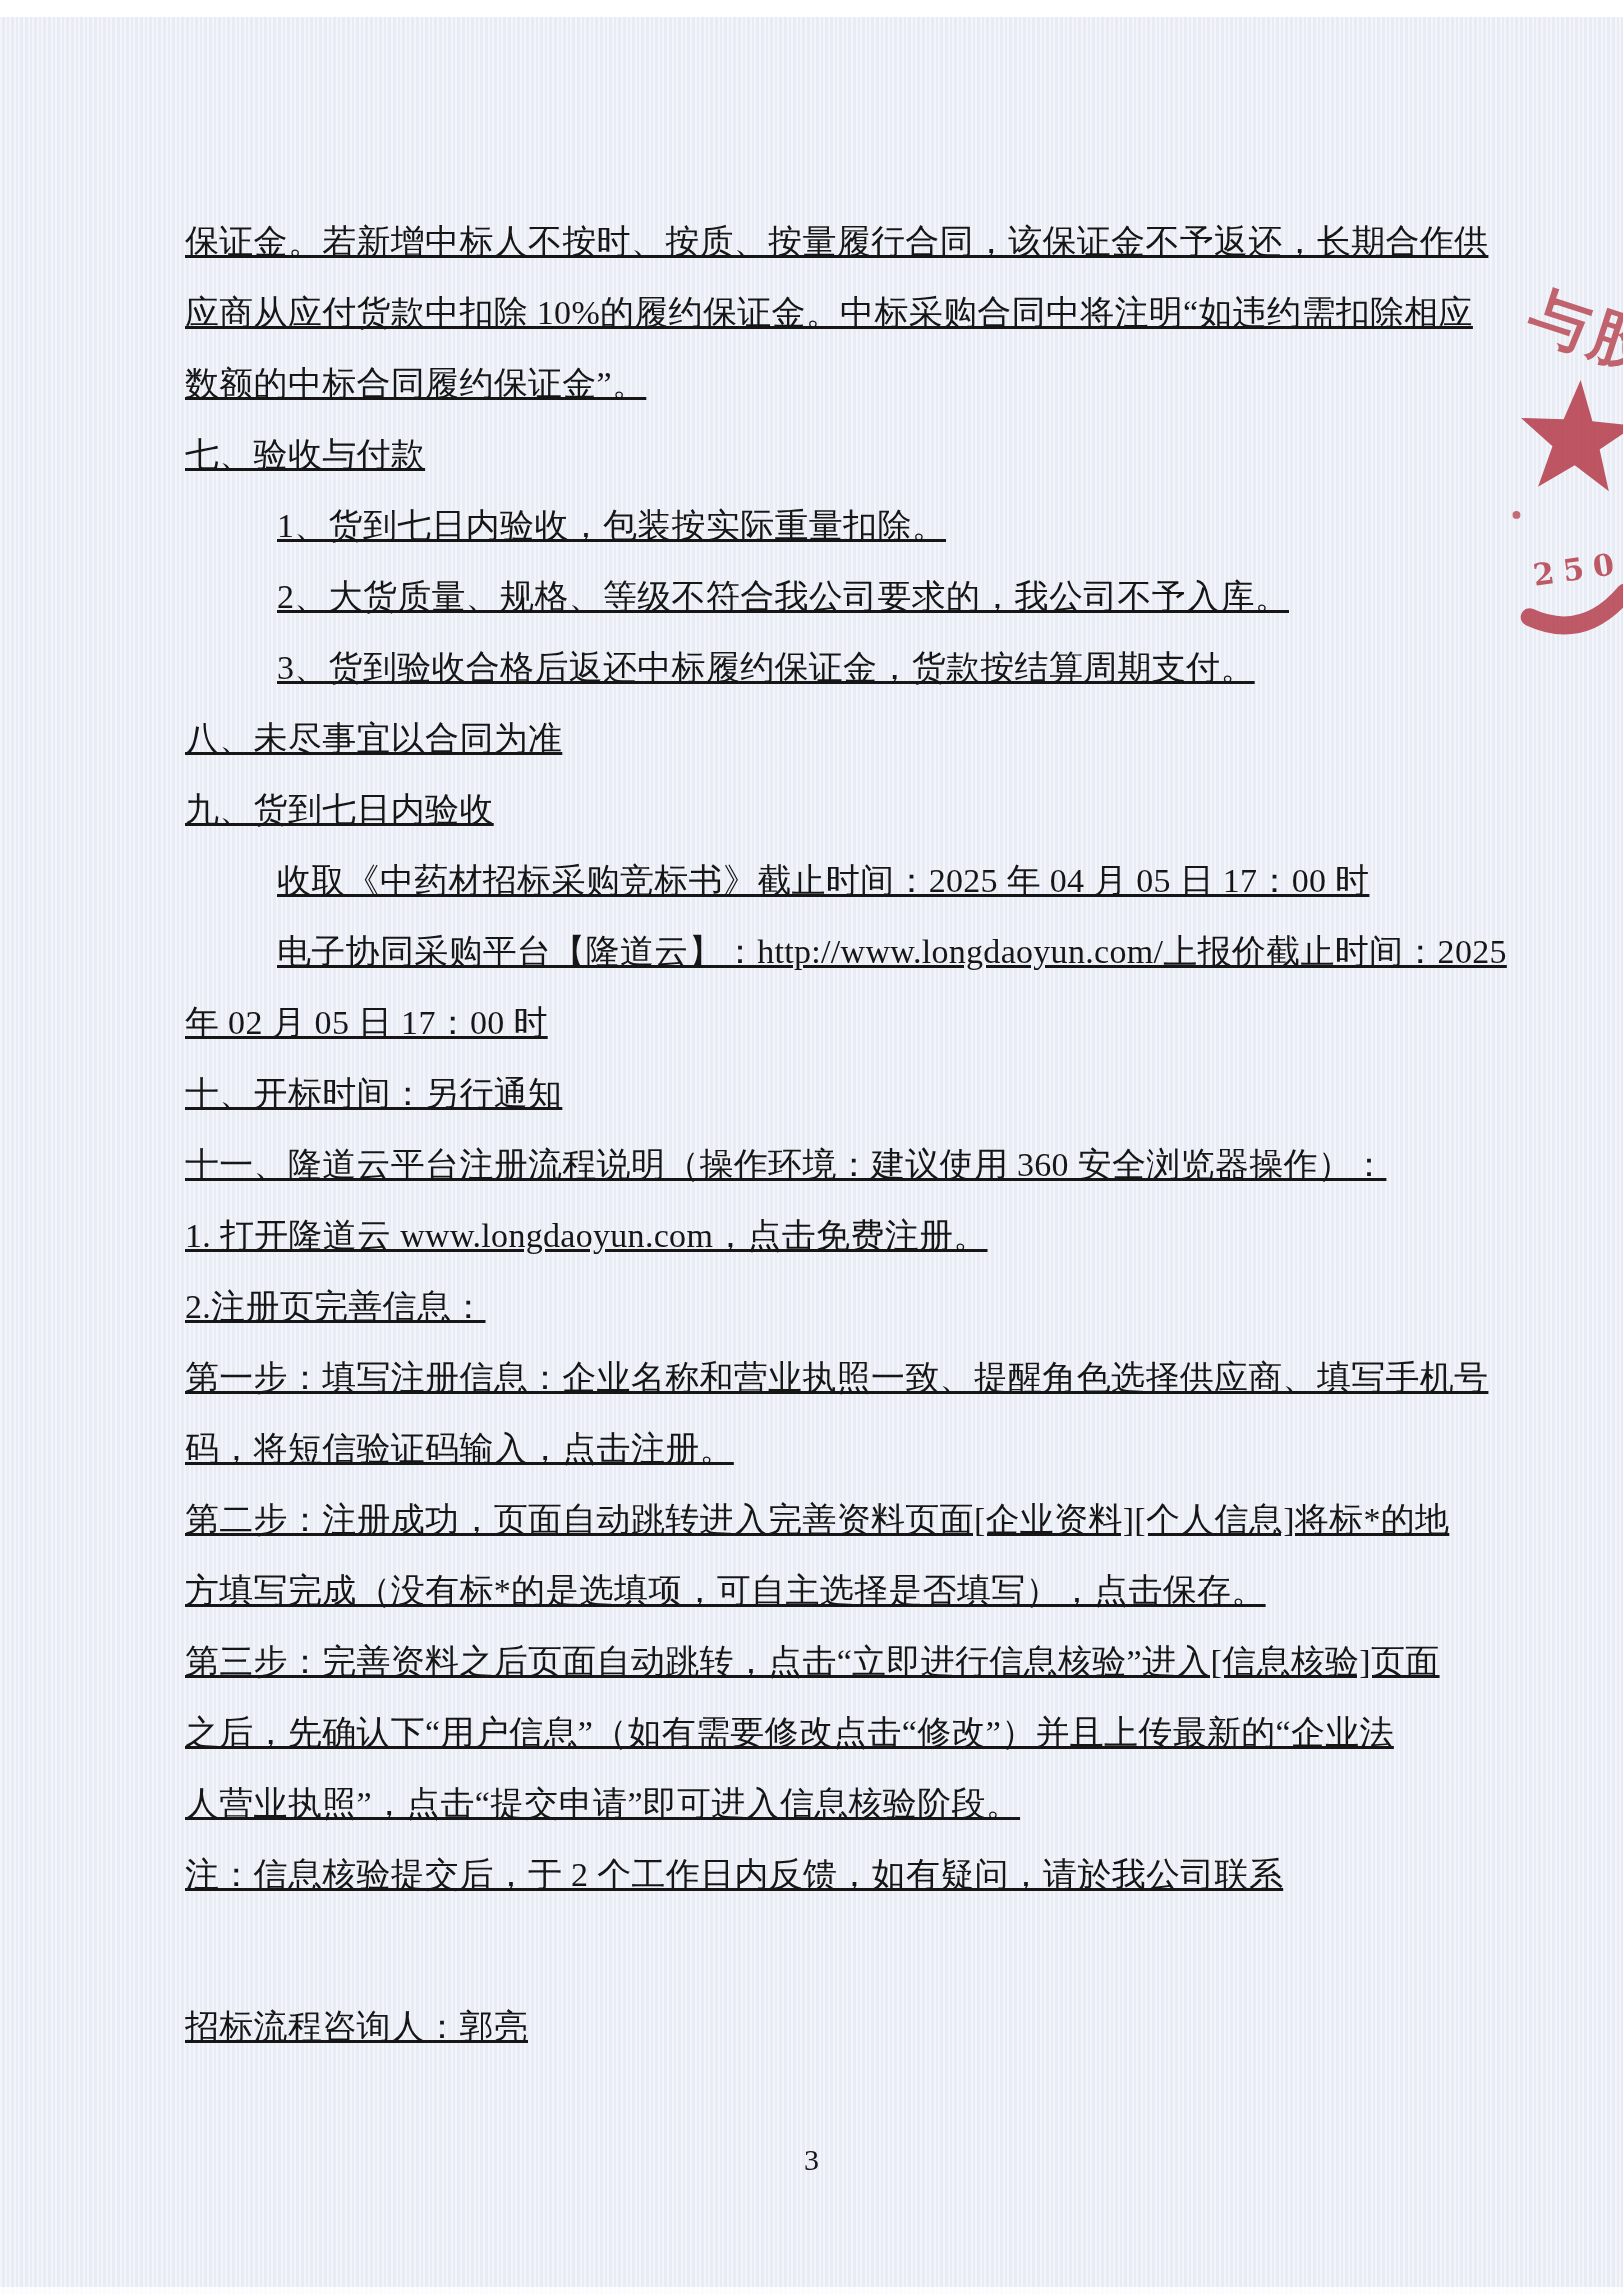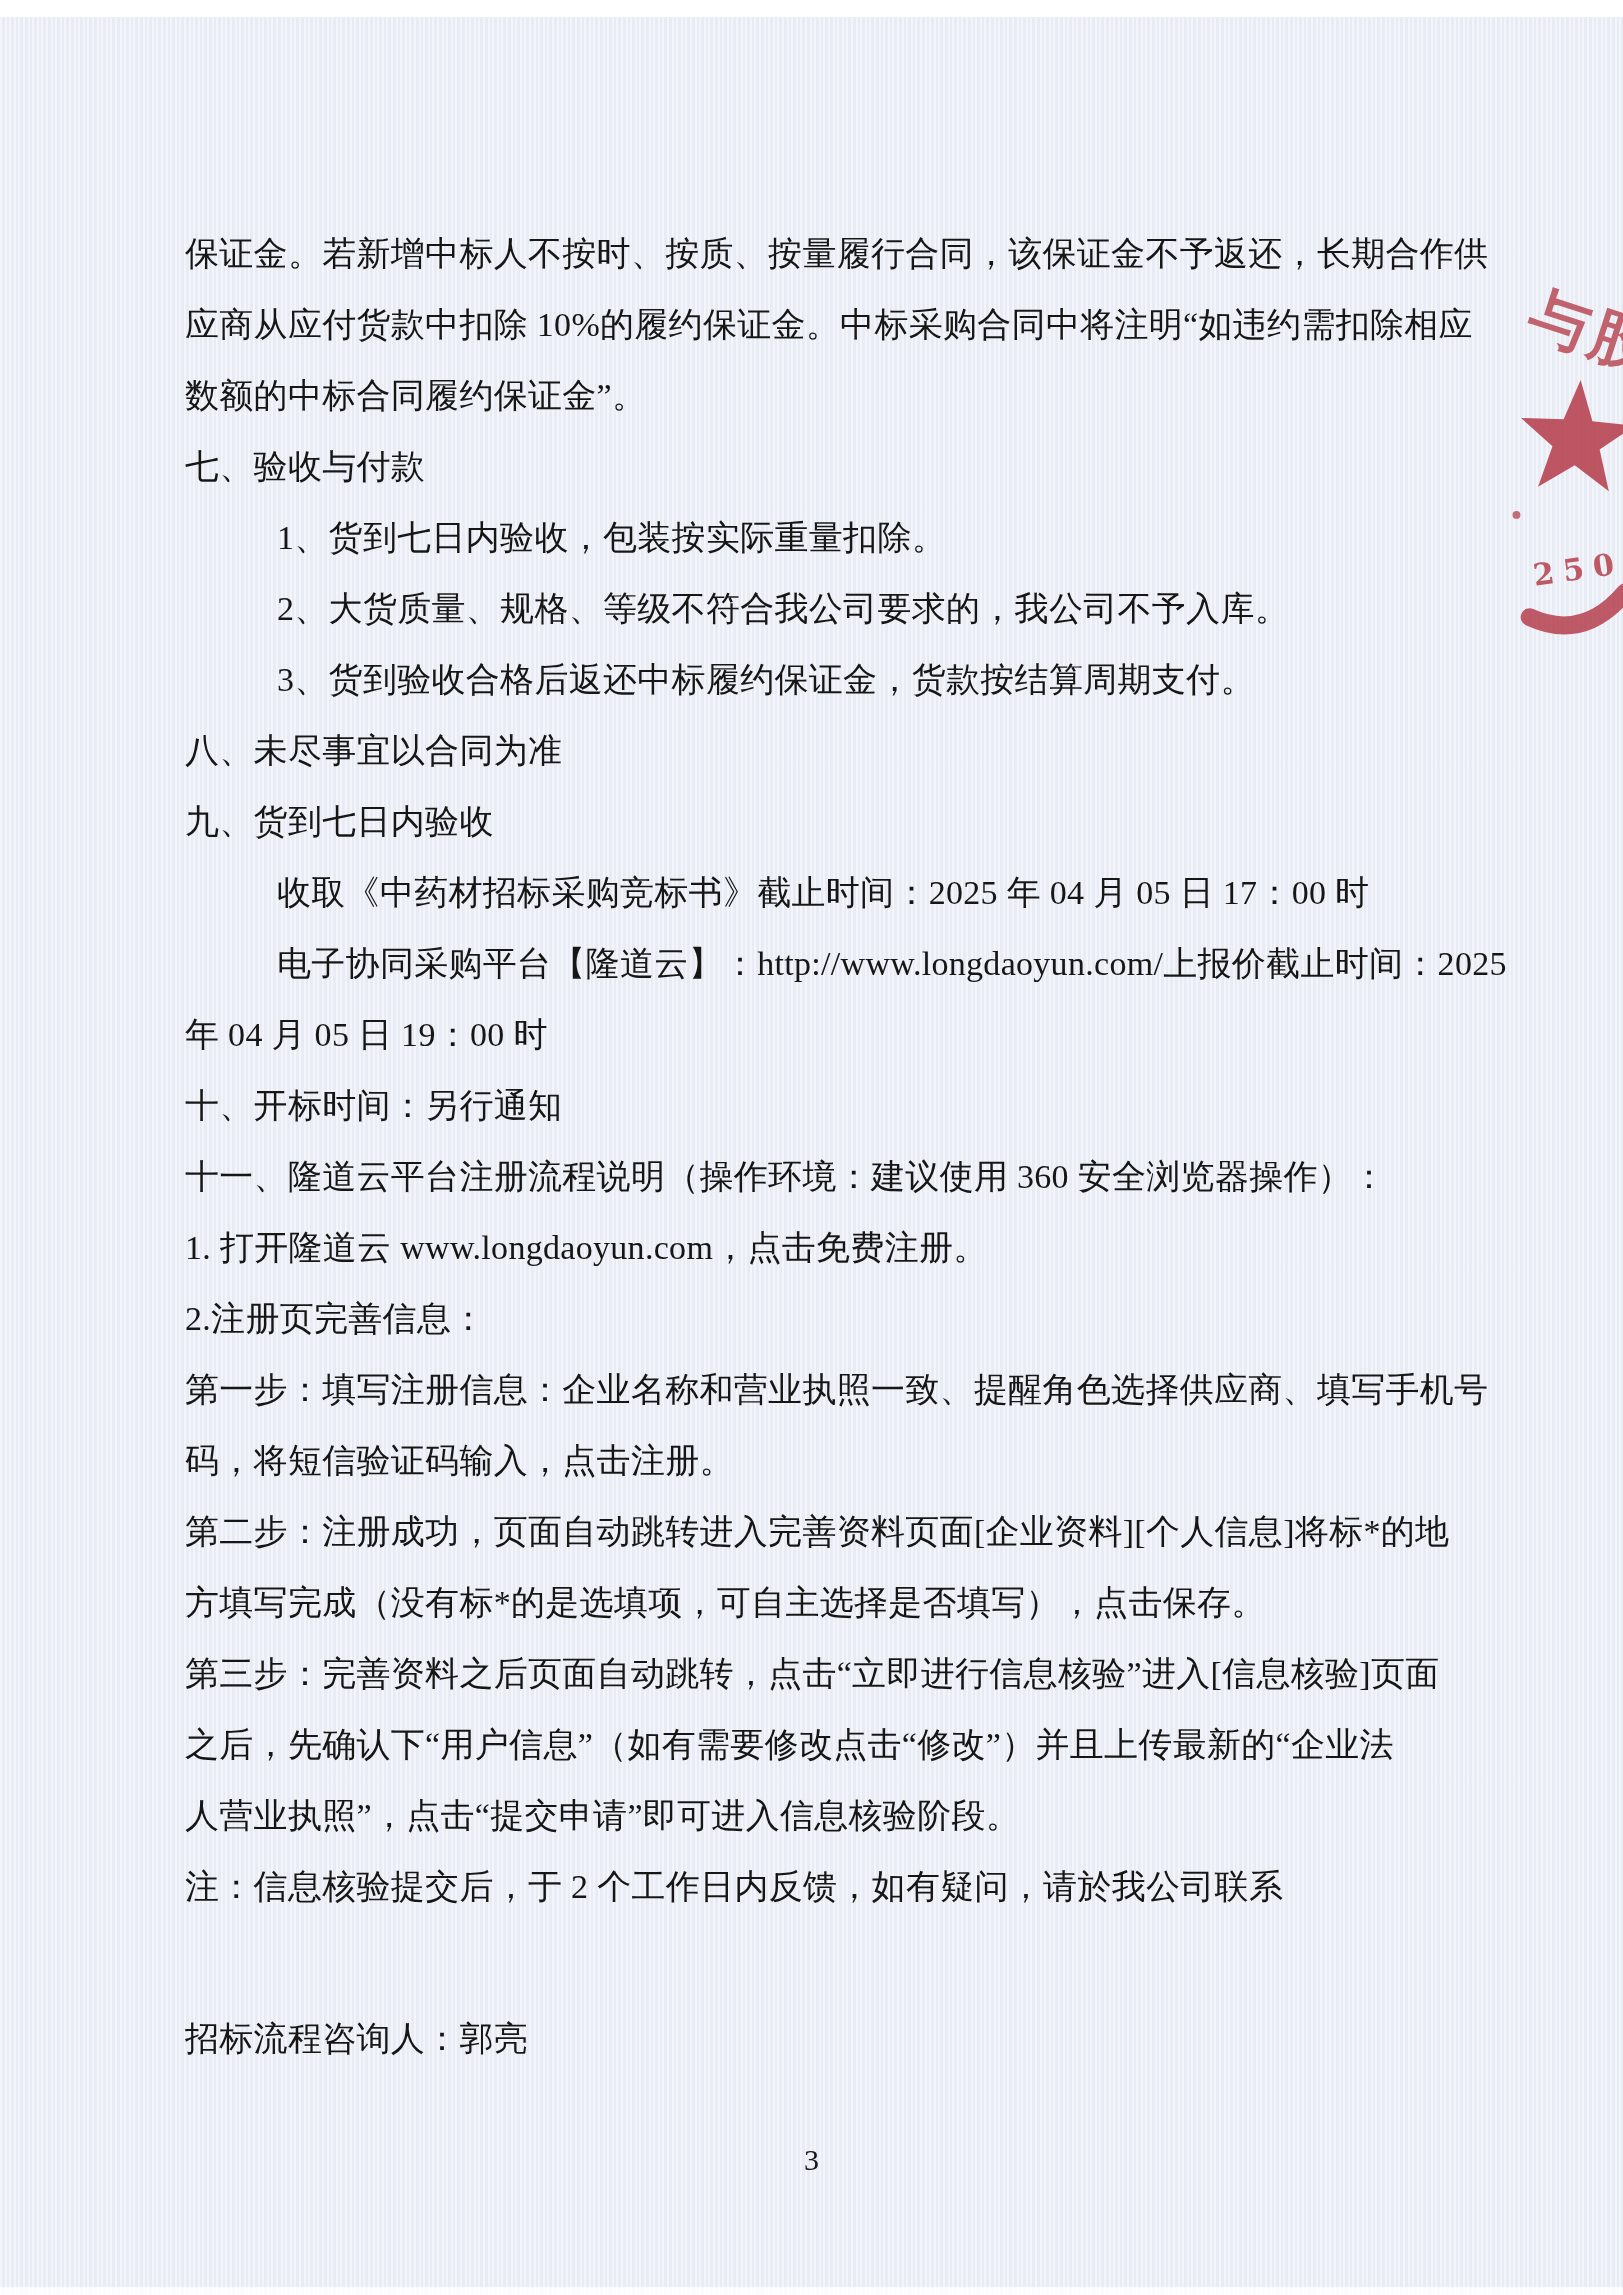--- a/index.html
+++ b/index.html
@@ -25,25 +25,26 @@
     position: absolute; left: 0; top: 0; width: 100%; height: 17px;
     background: #ffffff;
   }
   .edge-bottom {
     position: absolute; left: 0; bottom: 0; width: 100%; height: 7.9px;
     background: rgba(255,255,255,0.85);
   }
   .content {
     position: absolute;
     left: 185px;
-    top: 218px;
+    top: 206px;
     width: 1296px;
     font-size: 34px;
     line-height: 71px;
     letter-spacing: 0.3px;
+    text-decoration: underline;
   }
   .line {
     white-space: pre;
     min-height: 71px;
   }
   .line.indent {
     padding-left: 92px;
   }
   .line.consultant {
     margin-top: 81px;
@@ -88,21 +89,21 @@
     <div class="line">应商从应付货款中扣除 10%的履约保证金。中标采购合同中将注明“如违约需扣除相应</div>
     <div class="line">数额的中标合同履约保证金”。</div>
     <div class="line">七、验收与付款</div>
     <div class="line indent">1、货到七日内验收，包装按实际重量扣除。</div>
     <div class="line indent">2、大货质量、规格、等级不符合我公司要求的，我公司不予入库。</div>
     <div class="line indent">3、货到验收合格后返还中标履约保证金，货款按结算周期支付。</div>
     <div class="line">八、未尽事宜以合同为准</div>
     <div class="line">九、货到七日内验收</div>
     <div class="line indent">收取《中药材招标采购竞标书》截止时间：2025 年 04 月 05 日 17：00 时</div>
     <div class="line indent">电子协同采购平台【隆道云】：http://www.longdaoyun.com/上报价截止时间：2025</div>
-    <div class="line">年 04 月 05 日 19：00 时</div>
+    <div class="line">年 02 月 05 日 17：00 时</div>
     <div class="line">十、开标时间：另行通知</div>
     <div class="line">十一、隆道云平台注册流程说明（操作环境：建议使用 360 安全浏览器操作）：</div>
     <div class="line">1. 打开隆道云 www.longdaoyun.com，点击免费注册。</div>
     <div class="line">2.注册页完善信息：</div>
     <div class="line">第一步：填写注册信息：企业名称和营业执照一致、提醒角色选择供应商、填写手机号</div>
     <div class="line">码，将短信验证码输入，点击注册。</div>
     <div class="line">第二步：注册成功，页面自动跳转进入完善资料页面[企业资料][个人信息]将标*的地</div>
     <div class="line">方填写完成（没有标*的是选填项，可自主选择是否填写），点击保存。</div>
     <div class="line">第三步：完善资料之后页面自动跳转，点击“立即进行信息核验”进入[信息核验]页面</div>
     <div class="line">之后，先确认下“用户信息”（如有需要修改点击“修改”）并且上传最新的“企业法</div>

